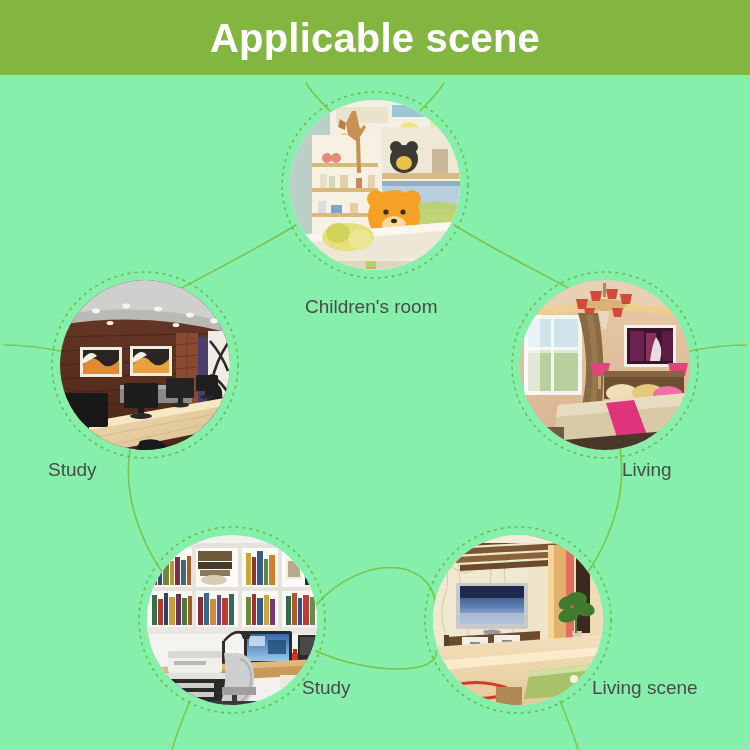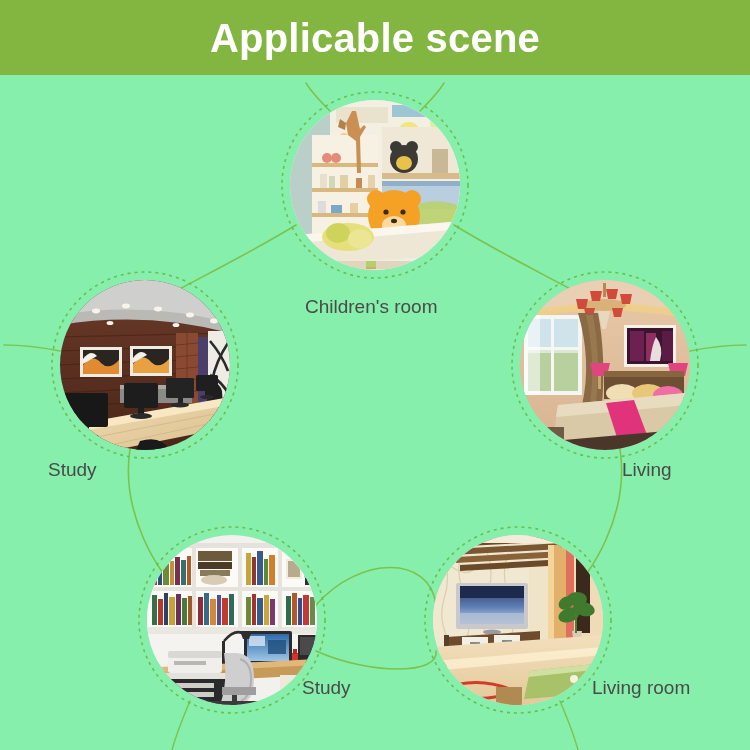--- a/index.html
+++ b/index.html
@@ -560,17 +560,17 @@
           <path d="M 140 366 q 22 -6 30 10 q 6 16 -10 22 l -34 0 Z" fill="#1a1a1a"></path>
           <rect x="60" y="378" width="170" height="10" fill="#6f5a44"></rect>
         </g>
         <circle cx="145" cy="290" r="93" fill="none" stroke="#6cbf4a" stroke-width="1.6" stroke-dasharray="3 4"></circle>
       </g>
     </svg>
 
 
     <div class="node-caption" id="caption-children">Children's room</div>
     <div class="node-caption" id="caption-bedroom">Living</div>
-    <div class="node-caption" id="caption-living">Living room</div>
+    <div class="node-caption" id="caption-living">Living scene</div>
     <div class="node-caption" id="caption-study">Study</div>
     <div class="node-caption" id="caption-office">Study</div>
   </div>
 </div>
 
 </body></html>

